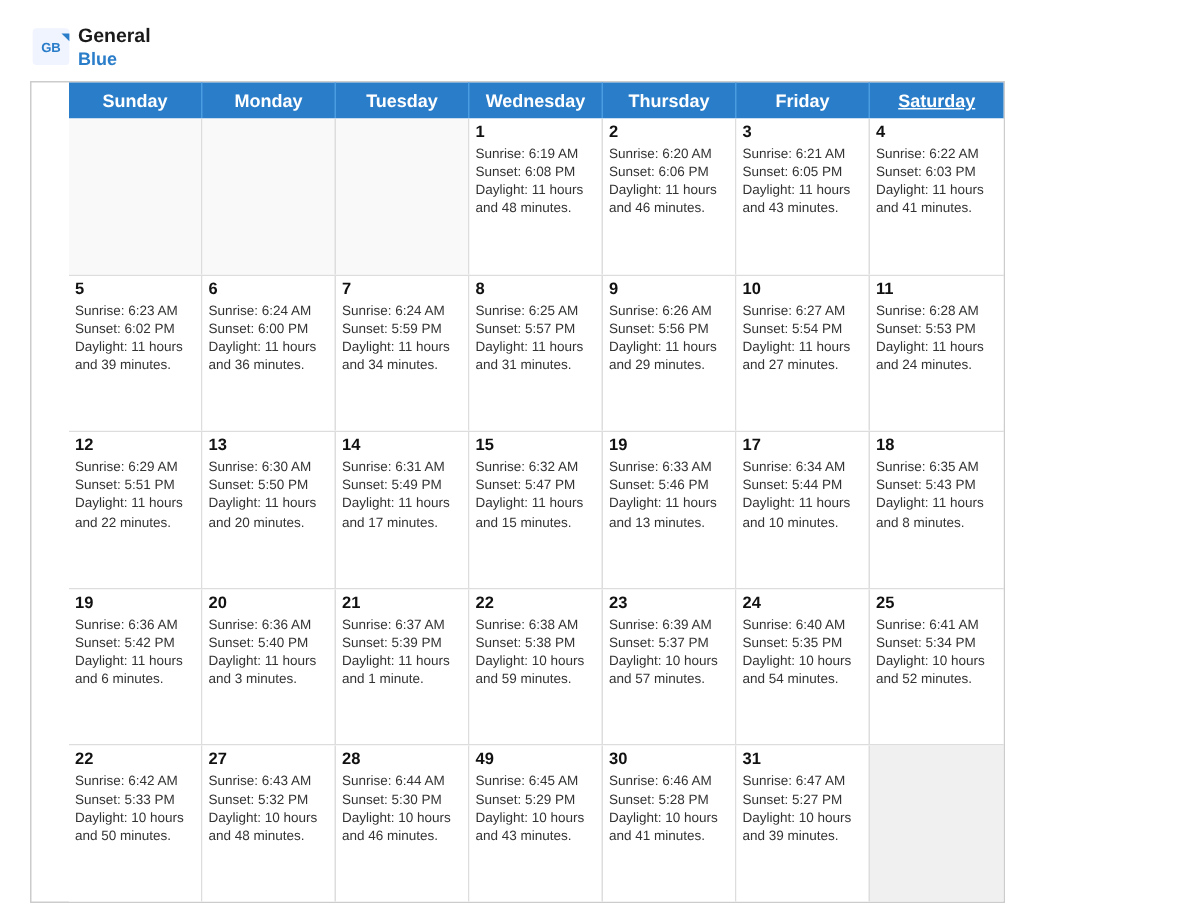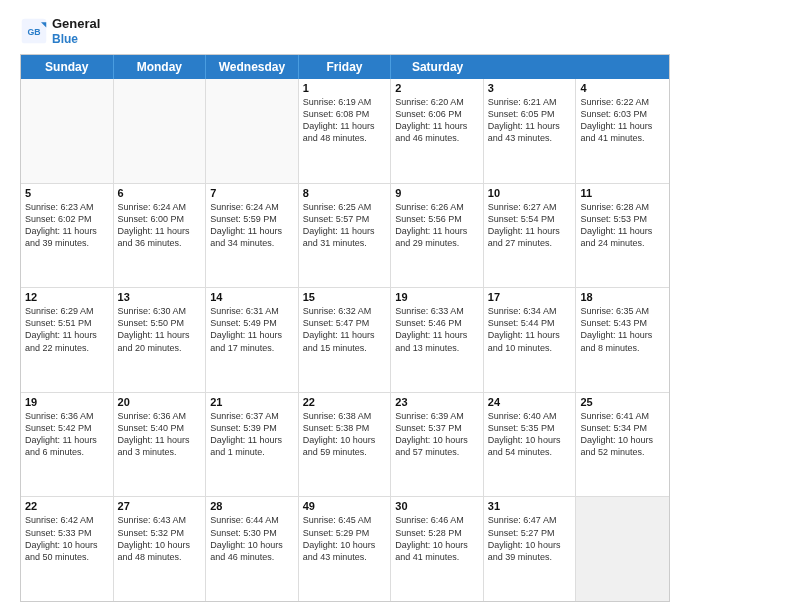--- a/index.html
+++ b/index.html
@@ -42,35 +42,36 @@
     }
     .location {
       font-size: 15px;
       color: #444;
     }
     .calendar {
       flex: 1;
       display: flex;
       flex-direction: column;
       border: 1px solid #ccc;
+      padding-left: 25px;
     }
     .cal-header-row {
       display: grid;
       grid-template-columns: repeat(7, 1fr);
       background: #2a7dc9;
     }
     .cal-header-cell {
       color: #fff;
       font-size: 12px;
       font-weight: bold;
       text-align: center;
       padding: 5px 2px;
       border-right: 1px solid #4a9de0;
     }
-    .cal-header-cell:last-child { border-right: none; }
+    .cal-header-cell:last-child { border-right: none; text-decoration: underline; }
     .cal-body {
       flex: 1;
       display: flex;
       flex-direction: column;
     }
     .cal-row {
       display: grid;
       grid-template-columns: repeat(7, 1fr);
       flex: 1;
       border-bottom: 1px solid #ddd;
@@ -119,21 +120,23 @@
     <div class="title-block">
       <div class="month-title"></div>
       <div class="location"></div>
     </div>
   </div>
 
   <div class="calendar">
     <div class="cal-header-row">
     <div class="cal-header-cell">Sunday</div>
         <div class="cal-header-cell">Monday</div>
+        <div class="cal-header-cell">Tuesday</div>
         <div class="cal-header-cell">Wednesday</div>
+        <div class="cal-header-cell">Thursday</div>
         <div class="cal-header-cell">Friday</div>
         <div class="cal-header-cell">Saturday</div>
       </div>
     <div class="cal-body">
     <div class="cal-row">
           <div class="cal-cell empty"></div>
           <div class="cal-cell empty"></div>
           <div class="cal-cell empty"></div>
           <div class="cal-cell">
             <div class="day-num">1</div>

